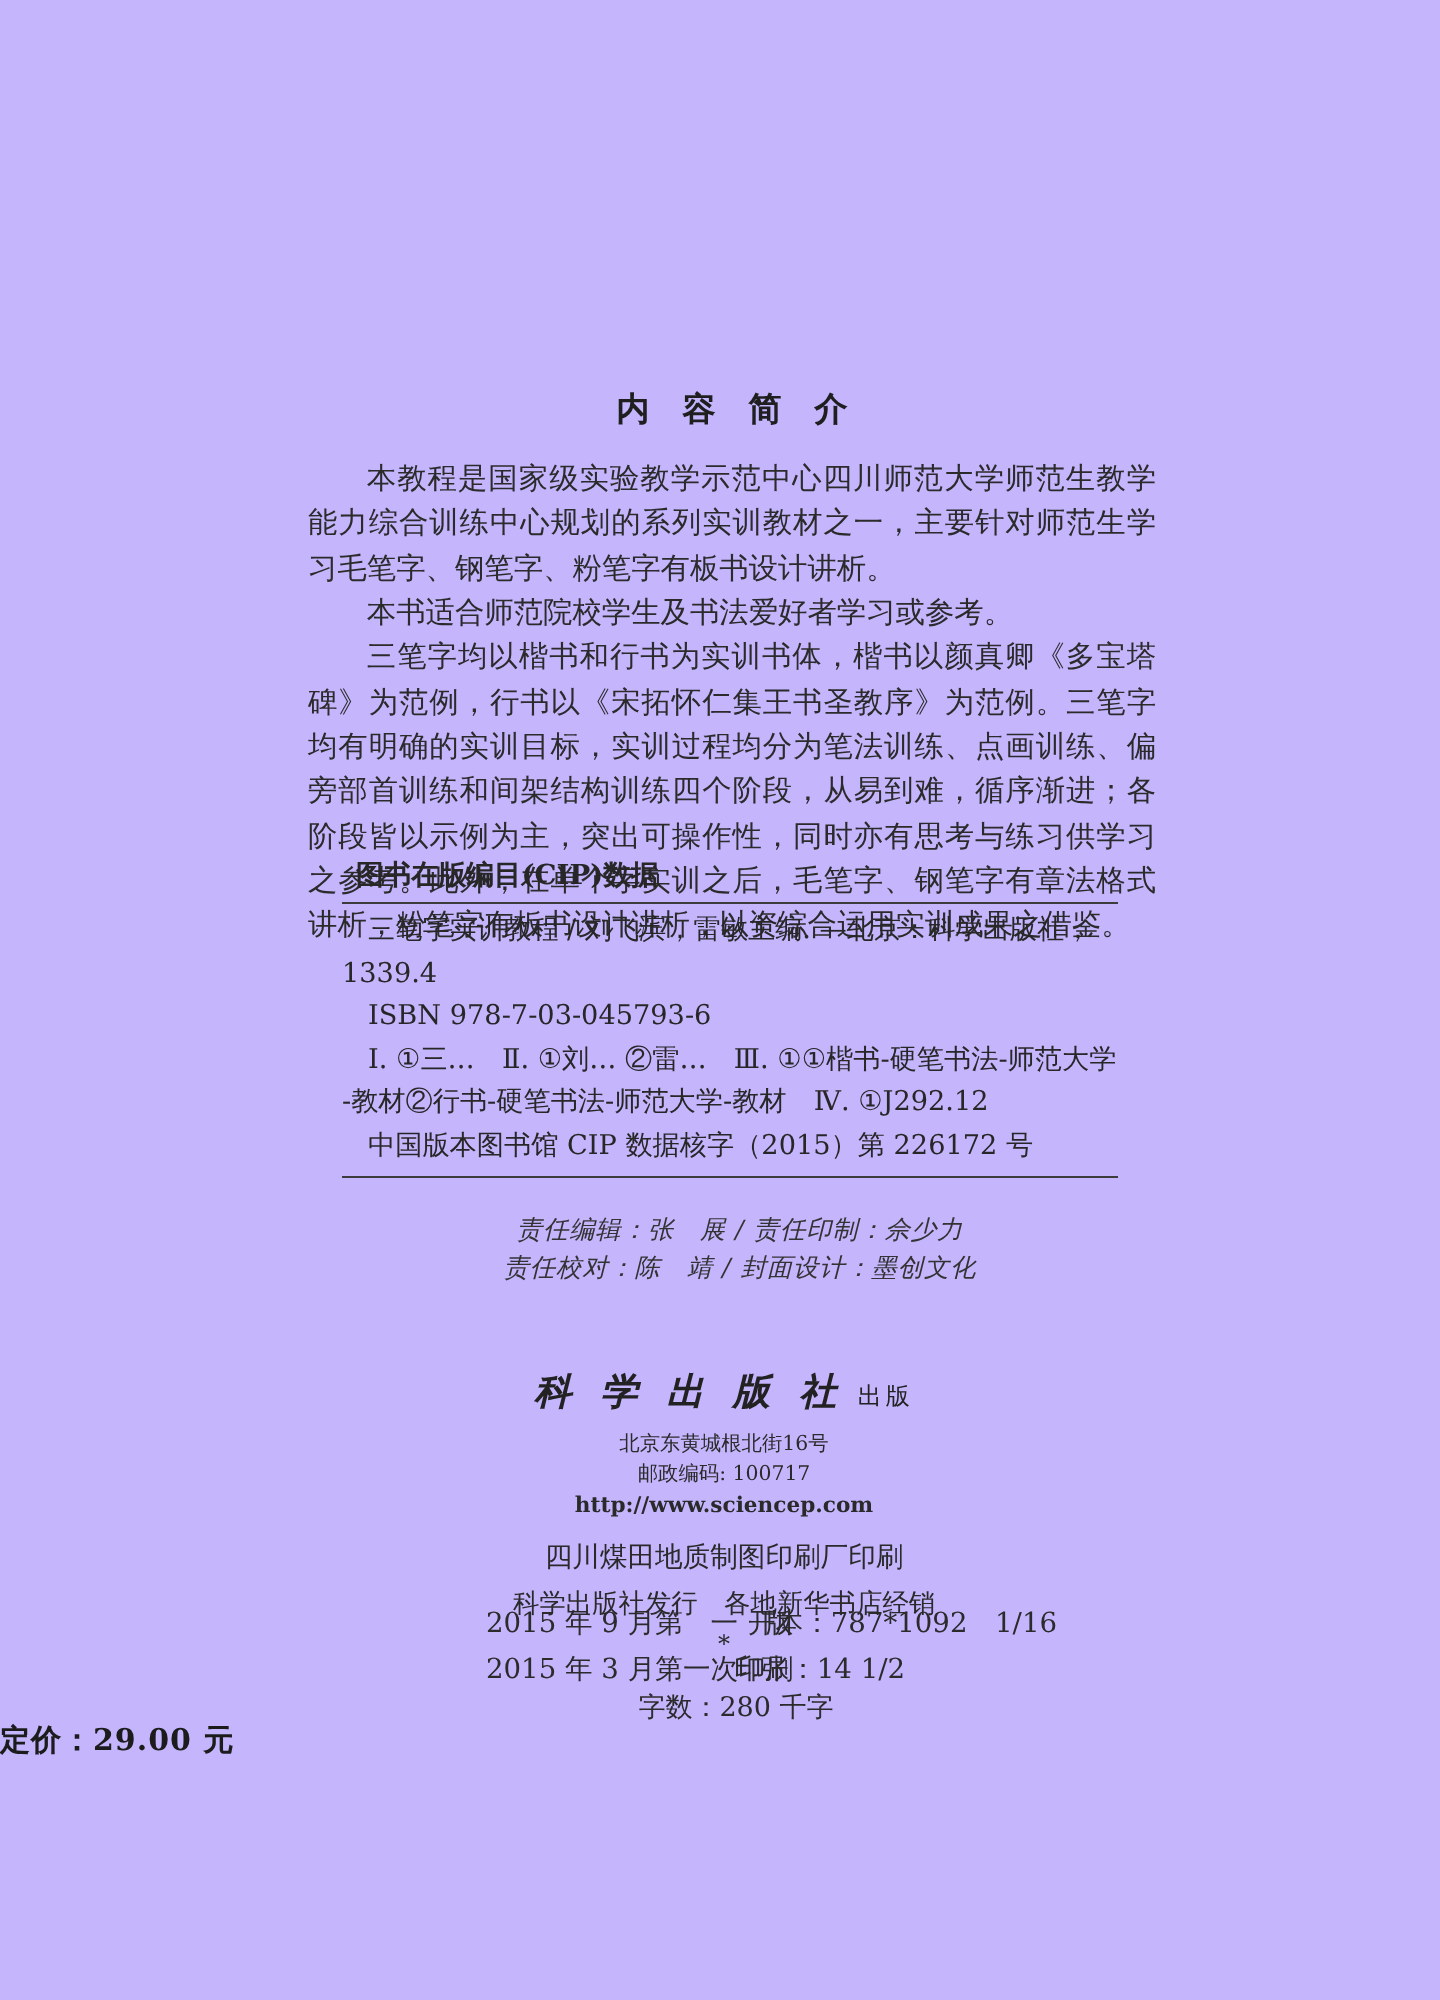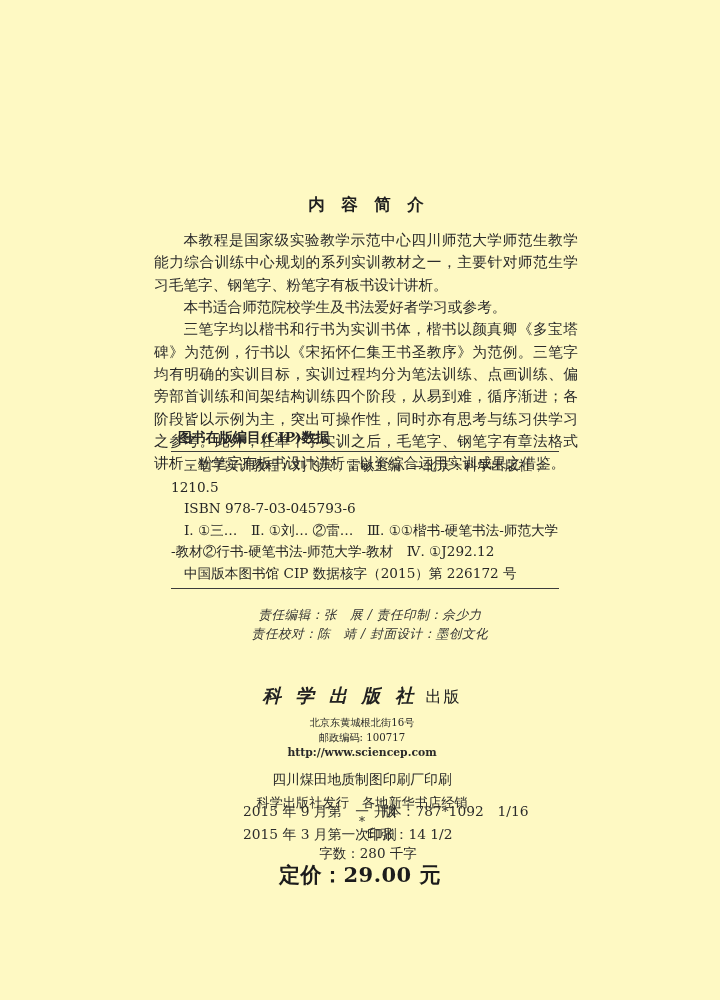--- a/index.html
+++ b/index.html
@@ -1,17 +1,17 @@
 <!DOCTYPE html>
 <html><head>
 <meta charset="utf-8">
 <style>
   html,body { margin:0; padding:0; background:#ffffff; }
   .page {
-    position:relative; width:720px; height:1000px; background:#fef9c3;
+    position:relative; width:720px; height:1000px; background:#c4b5fd;
     font-family:"DejaVu Serif","Liberation Serif",serif;
     color:#2b2b2b; overflow:hidden;
   }
 
   
   .intro { position:absolute; left:154px; top:194px; width:424px; }
   .intro-title {
     text-align:center; font-size:16.5px; font-weight:bold;
     color:#1f1f1f; margin:0 0 13px 0;
   }
@@ -33,59 +33,59 @@
   .credits {
     position:absolute; left:10px; top:606px; width:720px; text-align:center;
     font-style:italic; font-size:12.6px; line-height:18.5px;
     color:#333333; letter-spacing:0.5px;
   }
 
   
   .pub { position:absolute; left:2px; top:683px; width:720px; text-align:center; color:#2a2a2a; }
   .pub-logo { font-size:18.5px; margin-bottom:7px; color:#222; }
   .logo-script { font-style:italic; font-weight:bold; letter-spacing:5px;font-family:Liberation Serif, serif; }
-  .logo-suffix { font-size:16px; letter-spacing:2px; }
+  .logo-suffix { font-size:12px; letter-spacing:2px; }
   .pub-address { font-size:10.2px; line-height:15px; }
   .pub-post { font-size:10.2px; line-height:15px; }
   .pub-url { font-size:10.8px; font-weight:bold; line-height:15.5px; }
   .pub-printer { font-size:13.8px; margin-top:9px; line-height:19px; }
   .pub-dist { font-size:13.2px; margin-top:4px; line-height:19px; }
   .pub-star { font-size:12px; margin-top:3px; line-height:14px; }
 
   
   .ed-row { position:absolute; left:0; width:720px; font-size:13.8px; white-space:nowrap; }
   .ed-row1 { top:803px; }
   .ed-row2 { top:826px; }
   .ed-left  { position:absolute; left:243px; }
   .ed-right1 { position:absolute; left:374px; }
   .ed-right2 { position:absolute; left:367px; }
   .word-count { position:absolute; left:8px; top:845px; width:720px; text-align:center; font-size:13.5px; }
   .price {
-    position:absolute; left:0; top:861px; width:720px; text-align:center;
-    font-size:21px; font-weight:bold; letter-spacing:0.5px; color:#1c1c1c;
+    position:absolute; left:0; top:861px; width:720px; 
+    font-size:15px; font-weight:bold; letter-spacing:0.5px; color:#1c1c1c;
   }
 </style>
 </head>
 <body>
 
 <div class="page">
 
   <div class="intro">
     <h1 class="intro-title">内　容　简　介</h1>
     <p>本教程是国家级实验教学示范中心四川师范大学师范生教学能力综合训练中心规划的系列实训教材之一，主要针对师范生学习毛笔字、钢笔字、粉笔字有板书设计讲析。</p>
     <p>本书适合师范院校学生及书法爱好者学习或参考。</p>
     <p>三笔字均以楷书和行书为实训书体，楷书以颜真卿《多宝塔碑》为范例，行书以《宋拓怀仁集王书圣教序》为范例。三笔字均有明确的实训目标，实训过程均分为笔法训练、点画训练、偏旁部首训练和间架结构训练四个阶段，从易到难，循序渐进；各阶段皆以示例为主，突出可操作性，同时亦有思考与练习供学习之参考。此外，在单个字实训之后，毛笔字、钢笔字有章法格式讲析，粉笔字有板书设计讲析，以资综合运用实训成果之借鉴。</p>
   </div>
 
   <div class="cip">
     <div class="cip-header">图书在版编目(CIP)数据</div>
     <hr class="rule">
     <div class="cip-body">
       <div class="cip-line ind">三笔字实训教程 / 刘飞滨，雷敏主编. —北京：科学出版社，</div>
-      <div class="cip-line">1210.5</div>
+      <div class="cip-line">1339.4</div>
       <div class="cip-line ind">ISBN 978-7-03-045793-6</div>
       <div class="cip-line ind">Ⅰ. ①三…　Ⅱ. ①刘… ②雷…　Ⅲ. ①①楷书-硬笔书法-师范大学</div>
       <div class="cip-line">-教材②行书-硬笔书法-师范大学-教材　Ⅳ. ①J292.12</div>
       <div class="cip-line ind">中国版本图书馆 CIP 数据核字（2015）第 226172 号</div>
     </div>
     <hr class="rule rule-bottom">
   </div>
 
   <div class="credits">
     <div>责任编辑：张　展 / 责任印制：佘少力</div>

